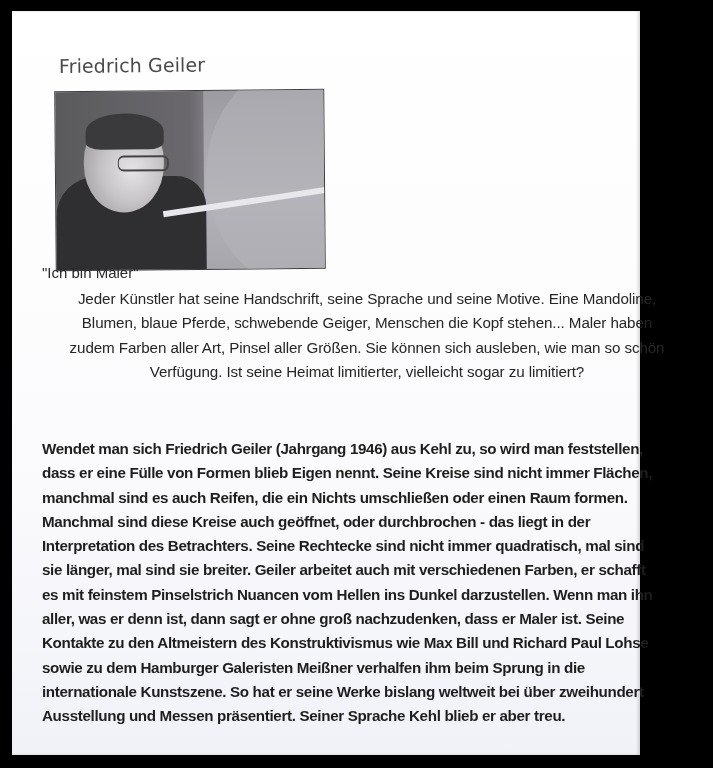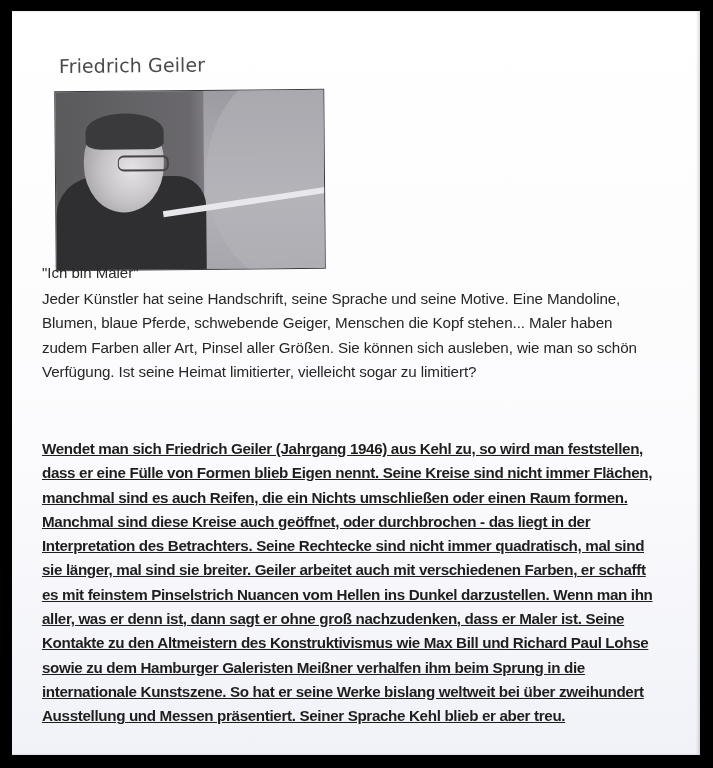--- a/index.html
+++ b/index.html
@@ -10,21 +10,21 @@
     body {
       width: 713px;
       height: 768px;
       position: relative;
       overflow: hidden;
     }
     .paper {
       position: absolute;
       left: 12px;
       top: 11px;
-      width: 688px;
+      width: 628px;
       height: 744px;
       background: linear-gradient(180deg, #ffffff 0%, #fbfbfd 60%, #f1f2f8 100%);
       box-shadow: inset -2px 0 3px rgba(0,0,0,0.15);
     }
     .title {
       position: absolute;
       left: 47px;
       top: 44px;
       font-family: "DejaVu Sans", sans-serif;
       font-size: 19px;
@@ -114,22 +114,22 @@
     .para {
       font-size: 15.2px;
       line-height: 24.3px;
       width: 650px;
       letter-spacing: -0.1px;
     }
     .para .line {
       display: block;
       white-space: nowrap;
     }
-    .p1 { top: 287px; color: #262626; }
-    .p2 { top: 437px; font-weight: bold; color: #1e1e1e; letter-spacing: -0.35px; text-decoration: underline; }
+    .p1 { top: 287px; color: #262626; text-align: center; }
+    .p2 { top: 437px; font-weight: bold; color: #1e1e1e; letter-spacing: -0.35px; }
   </style>
 </head>
 <body>
 
 <div class="paper">
 
   <h1 class="title">Friedrich Geiler</h1>
 
   <div class="photo" title="Portrait photo of Friedrich Geiler in front of a constructivist artwork">
     <div class="wall"></div>

